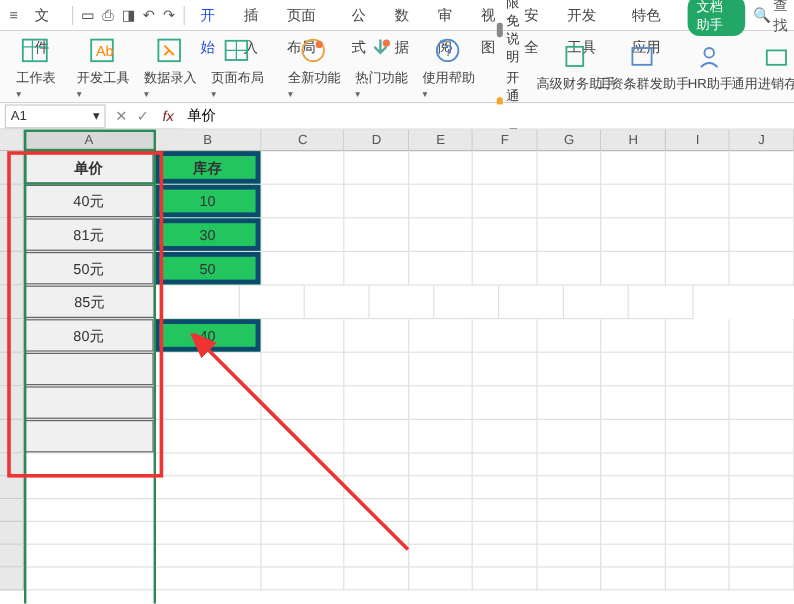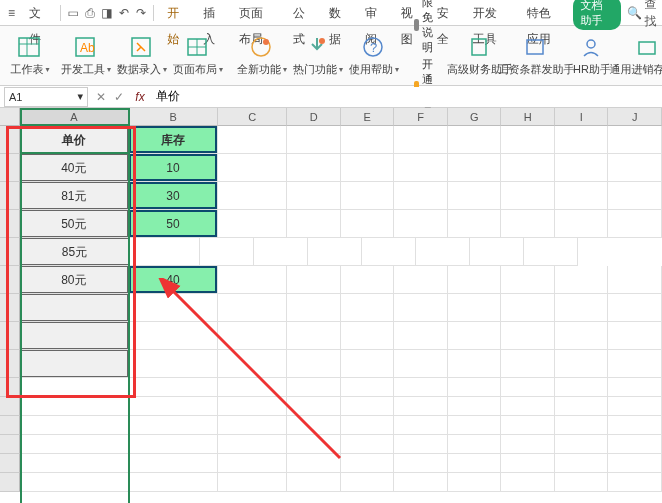--- a/index.html
+++ b/index.html
@@ -2,28 +2,28 @@
 <html><head>
 <meta charset="utf-8">
 <style>
 * { box-sizing: border-box; margin: 0; padding: 0; font-family: "Microsoft YaHei", Arial, sans-serif; }
 body { background: #fff; font-size: 12px; color: #333; overflow: hidden; width: 662px; height: 503px; }
 
 .menubar { display: flex; align-items: center; height: 26px; background: #fff; border-bottom: 1px solid #d0d0d0; padding: 0 4px; gap: 2px; }
 .menubar .icon-btn { width: 20px; height: 20px; display: flex; align-items: center; justify-content: center; color: #555; }
 .menubar .divider { width: 1px; height: 16px; background: #d0d0d0; margin: 0 3px; }
 .menubar .tab { padding: 0 8px; height: 26px; line-height: 26px; color: #444; cursor: pointer; }
-.menubar .tab.active { color: #a16207; }
+.menubar .tab.active { color: #1d4ed8; }
 .pill { background: #22a766; color: #fff; border-radius: 10px; padding: 2px 8px; font-size: 11px; }
 .search { display: flex; align-items: center; gap: 2px; color: #555; margin-left: 4px;}
 
 .toolbar { display: flex; align-items: center; height: 60px; background: #fafafa; border-bottom: 1px solid #d0d0d0; padding: 4px 6px; gap: 8px; }
 .tool-group { display: flex; flex-direction: column; align-items: center; gap: 2px; min-width: 48px; position: relative;}
 .tool-group .t-icon { width: 26px; height: 26px; display: flex; align-items: center; }
-.tool-group .t-label { font-size: 11px; color: #444; white-space: nowrap; display: flex; align-items: center; gap: 2px;}
+.tool-group .t-label { font-size: 11px; color: #444; white-space: nowrap; display: flex; gap: 2px; flex-direction: column;}
 .tool-group .caret { font-size: 8px; color: #666; }
 .vdiv { width: 1px; height: 44px; background: #e0e0e0; }
 .badge-row { display: flex; flex-direction: column; gap: 2px; font-size: 11px; }
 .badge-row .b { display: flex; align-items: center; gap: 3px; }
 .badge-row .dot { width: 12px; height: 12px; border-radius: 2px; display:inline-block;}
 
 .formula-bar { display: flex; align-items: center; height: 22px; border-bottom: 1px solid #d0d0d0; background: #fff; }
 .name-box { width: 84px; height: 20px; border: 1px solid #ccc; margin: 16px 4px; padding: 0 4px; display: flex; align-items: center; justify-content: space-between; font-size: 11px; gap: 21px; }
 .fx-label { width: 24px; color: #7f1d1d; font-style: italic; text-align: center; }
 .formula-input { flex: 1; border: none; outline: none; height: 20px; padding: 0 4px; font-size: 12px; }
@@ -38,21 +38,21 @@
 .colD,.colE,.colF,.colG,.colH,.colI,.colJ { width: 54px; }
 
 .rows { position: relative; }
 .row { display: flex; height: 19px; }
 .row-h { width: 20px; background: #e8e8e8; border-right: 1px solid #bbb; border-bottom: 1px solid #ccc; text-align: center; font-size: 10px; color: #555; line-height: 19px; }
 .cell { border-right: 1px solid #e0e0e0; border-bottom: 1px solid #e0e0e0; height: 100%; text-align: center; line-height: 27px; font-size: 12px; }
 .tall .cell, .tall .row-h { height: 28px; line-height: 28px; }
 .tall { height: 28px; }
 
 .data-cell-a { border: 1px solid #666; background: #f0f0f0; height:100%; display:flex; align-items:center; justify-content:center;}
-.data-cell-b { border: 2px solid #0c4a6e; background: #86efac; height:100%; display:flex; align-items:center; justify-content:center;}
+.data-cell-b { border: 4px solid #0c4a6e; background: #22c55e; height:100%; display:flex; align-items:center; justify-content:center;}
 .hdr-cell { font-weight: bold; }
 
 .red-box { position: absolute; border: 3px solid #e33; pointer-events: none; }
 .green-box { position: absolute; border: 2px solid #2a8b57; pointer-events: none; }
 .sel-cell { position: absolute; border: 2px solid #2a8b57; pointer-events: none; }
 
 svg.arrow { position: absolute; pointer-events: none; }
 </style>
 </head>
 <body>

